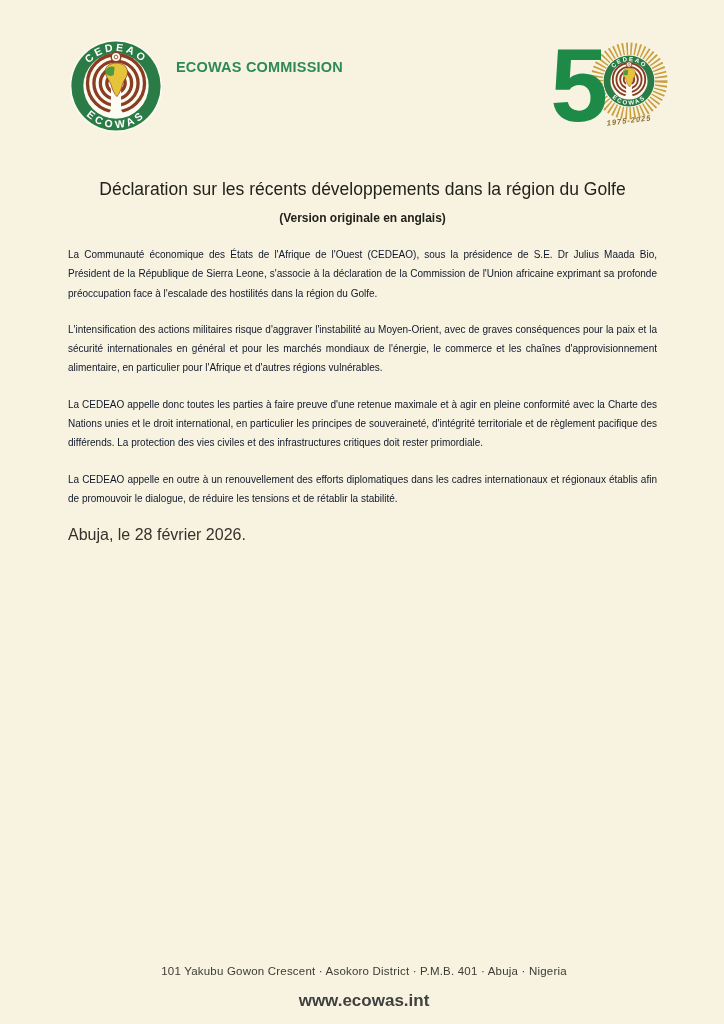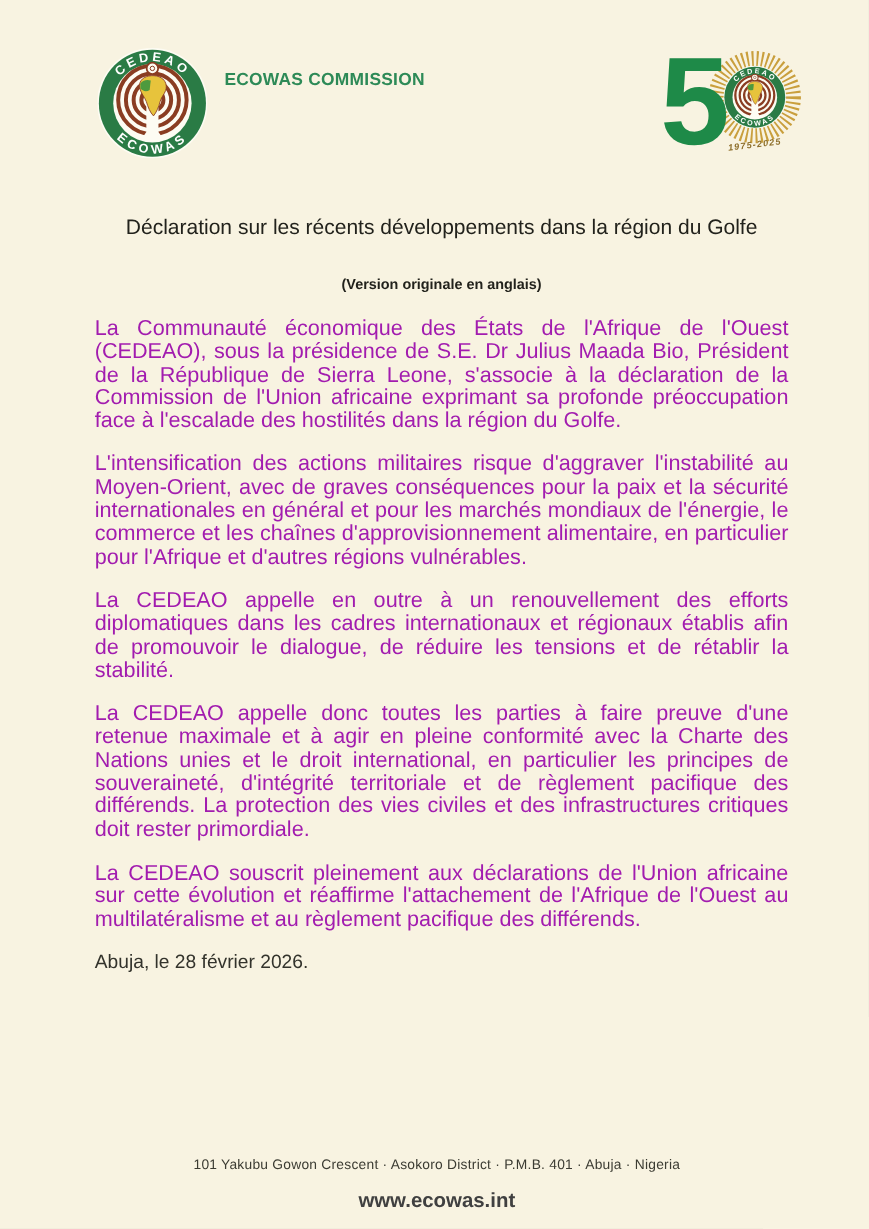--- a/index.html
+++ b/index.html
@@ -7,21 +7,20 @@
   body { font-family: "Liberation Sans", sans-serif; }
 
   .page {
     position: relative;
     width: 724px;
     height: 1024px;
     margin: 0 auto;
     background: #f8f3e1;
     overflow: hidden;
     color: #33332c;
-    padding-left: 11px;
   }
 
   
   .letterhead {
     display: flex;
     align-items: flex-start;
     padding: 40px 56px 0 70px;
   }
   .emblem-box { width: 92px; height: 92px; flex: 0 0 auto; }
   .org-names {
@@ -66,33 +65,33 @@
   }
   .doc-title {
     margin-top: 46px;
     text-align: center;
     font-size: 17.5px;
     line-height: 22px;
     font-weight: normal;
     color: #22221c;
   }
   .doc-subtitle {
-    margin-top: 30px;
+    margin-top: 11px;
     text-align: center;
     font-size: 12px;
     font-weight: bold;
     color: #22221c;
   }
   .doc-paragraphs { margin-top: 20px; }
   .doc-paragraphs p {
-    font-size: 18px;
+    font-size: 10px;
     line-height: 19.3px;
     text-align: justify;
     margin-bottom: 17px;
-    color: #a21caf;
+    color: #0f172a;
   }
   .dateline {
     font-size: 16px;
     line-height: 19.3px;
     margin-top: 4px;
     color: #33332c;
   }
 
   
   .page-footer {
@@ -187,23 +186,22 @@
     </div>
   </header>
 
   <main class="doc">
     <h1 class="doc-title">Déclaration sur les récents développements dans la région du Golfe</h1>
     <div class="doc-subtitle">(Version originale en anglais)</div>
 
     <div class="doc-paragraphs">
       <p>La Communauté économique des États de l'Afrique de l'Ouest (CEDEAO), sous la présidence de S.E. Dr Julius Maada Bio, Président de la République de Sierra Leone, s'associe à la déclaration de la Commission de l'Union africaine exprimant sa profonde préoccupation face à l'escalade des hostilités dans la région du Golfe.</p>
       <p>L'intensification des actions militaires risque d'aggraver l'instabilité au Moyen-Orient, avec de graves conséquences pour la paix et la sécurité internationales en général et pour les marchés mondiaux de l'énergie, le commerce et les chaînes d'approvisionnement alimentaire, en particulier pour l'Afrique et d'autres régions vulnérables.</p>
+      <p>La CEDEAO appelle donc toutes les parties à faire preuve d'une retenue maximale et à agir en pleine conformité avec la Charte des Nations unies et le droit international, en particulier les principes de souveraineté, d'intégrité territoriale et de règlement pacifique des différends. La protection des vies civiles et des infrastructures critiques doit rester primordiale.</p>
       <p>La CEDEAO appelle en outre à un renouvellement des efforts diplomatiques dans les cadres internationaux et régionaux établis afin de promouvoir le dialogue, de réduire les tensions et de rétablir la stabilité.</p>
-      <p>La CEDEAO appelle donc toutes les parties à faire preuve d'une retenue maximale et à agir en pleine conformité avec la Charte des Nations unies et le droit international, en particulier les principes de souveraineté, d'intégrité territoriale et de règlement pacifique des différends. La protection des vies civiles et des infrastructures critiques doit rester primordiale.</p>
-      <p>La CEDEAO souscrit pleinement aux déclarations de l'Union africaine sur cette évolution et réaffirme l'attachement de l'Afrique de l'Ouest au multilatéralisme et au règlement pacifique des différends.</p>
     </div>
 
     <p class="dateline">Abuja, le 28 février 2026.</p>
   </main>
 
   <footer class="page-footer">
     <div class="footer-address">101 Yakubu Gowon Crescent · Asokoro District · P.M.B. 401 · Abuja · Nigeria</div>
     <a class="footer-site">www.ecowas.int</a>
   </footer>
 

